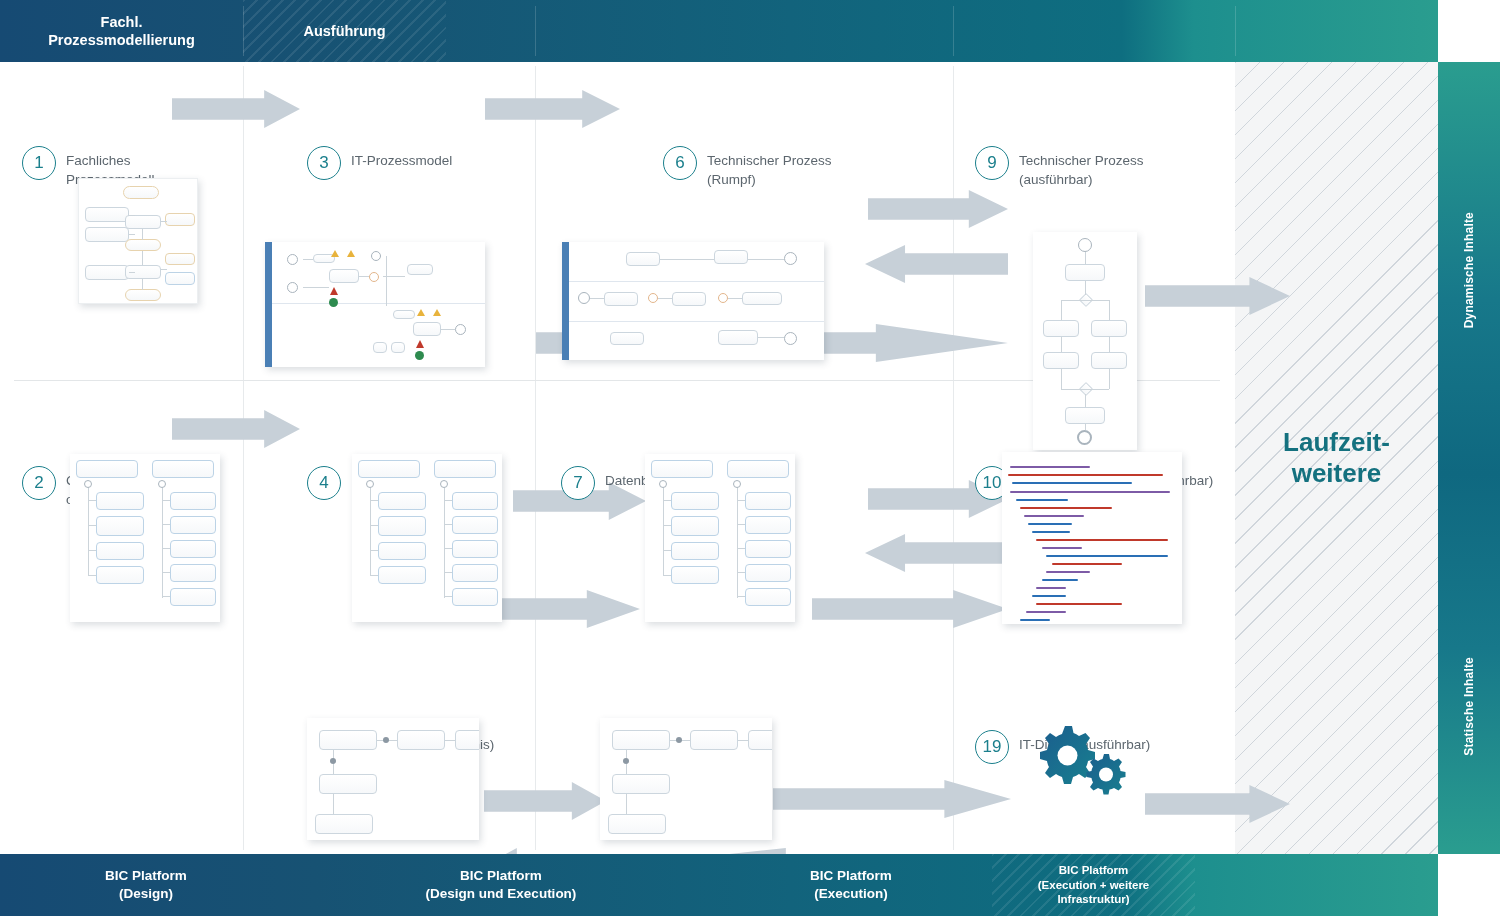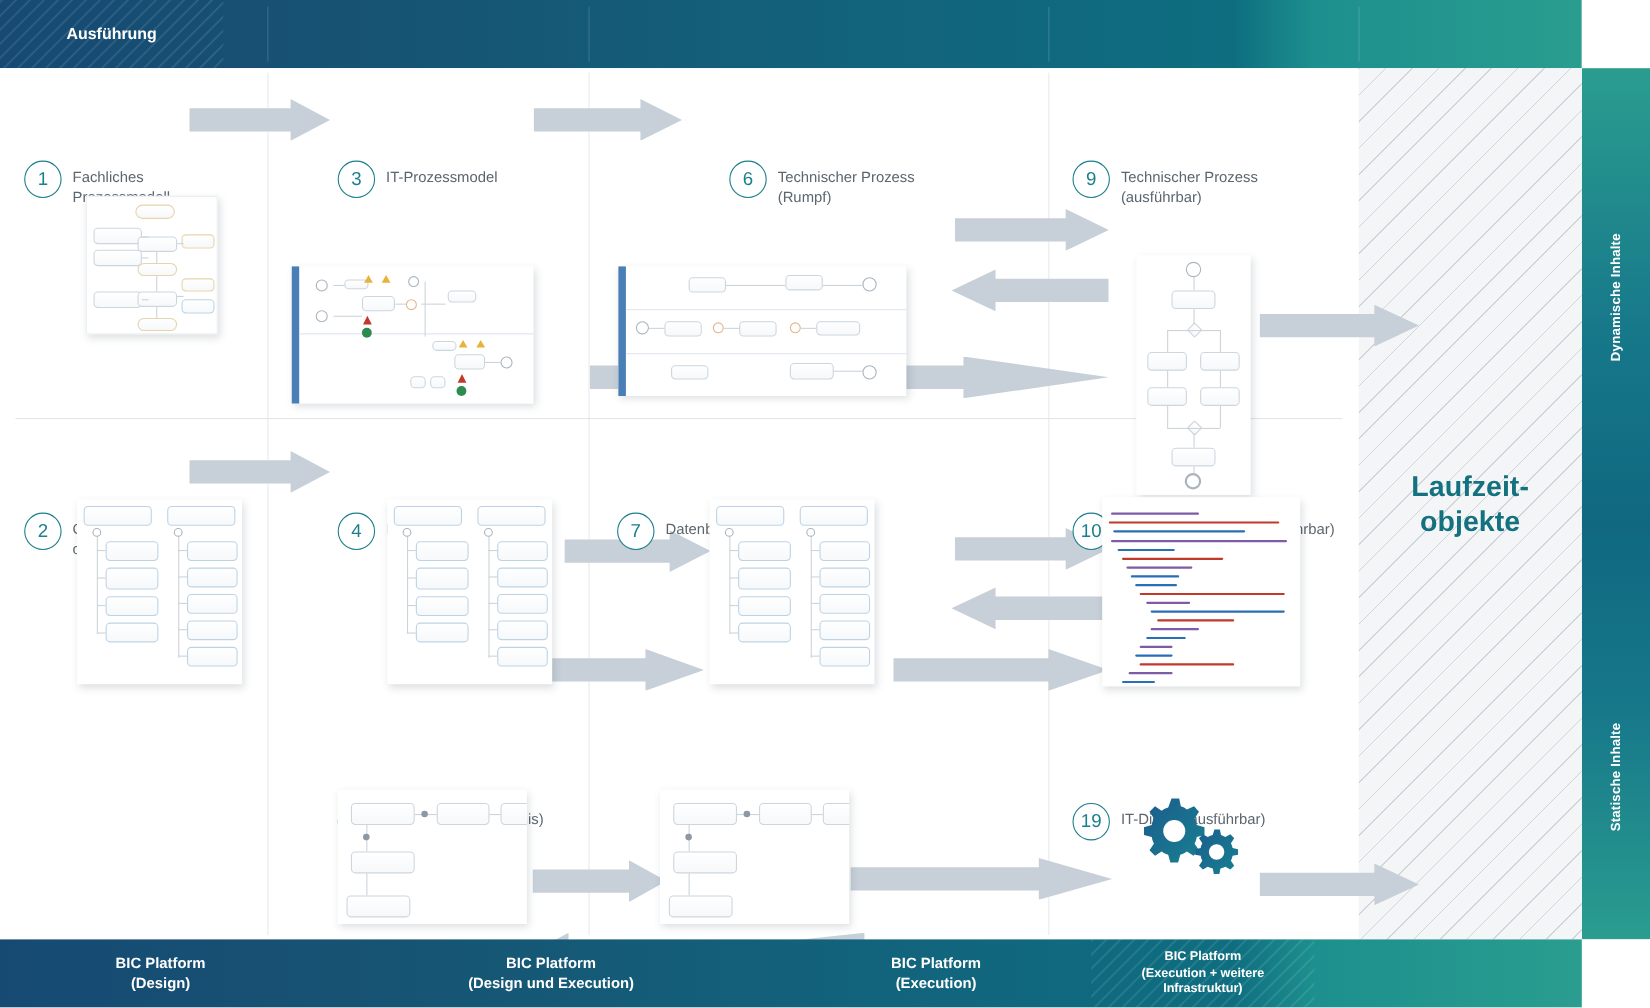--- a/index.html
+++ b/index.html
@@ -122,39 +122,43 @@
   .code-line { position:absolute; height:2.4px; border-radius:1px; }
 
   .gears { position:absolute; }
 </style>
 </head>
 <body>
 
 <div class="stage">
 
   <div class="header">
+    <div class="hdr-cell" style="width:243px">
+      <span style="white-space:pre-line">Fachl.
+Prozessmodellierung</span>
+    </div>
     <div class="hdr-cell stripe" style="width:203px">
       <span style="white-space:pre-line">Ausführung</span>
     </div>
     <div class="hdr-sep" style="left:243px"></div>
     <div class="hdr-sep" style="left:535px"></div>
     <div class="hdr-sep" style="left:953px"></div>
     <div class="hdr-sep" style="left:1235px"></div>
   </div>
 
   <div class="rail-cap-top"></div>
   <div class="rail">
     <div class="rail-label rail-dyn">Dynamische Inhalte</div>
     <div class="rail-label rail-sta">Statische Inhalte</div>
   </div>
   <div class="rail-cap-bot"></div>
 
   <div class="runtime">
     <div class="runtime-title" style="white-space:pre-line">Laufzeit-
-objekte</div>
+weitere</div>
   </div>
 
   <div class="canvas">
 
     <div class="vsep" style="left:243px"></div>
     <div class="vsep" style="left:535px"></div>
     <div class="vsep" style="left:953px"></div>
     <div class="hsep" style="top:318px"></div>
 
     <div class="arrow right" style="left:172px; top:28px; width:128px; height:38px;"></div>

